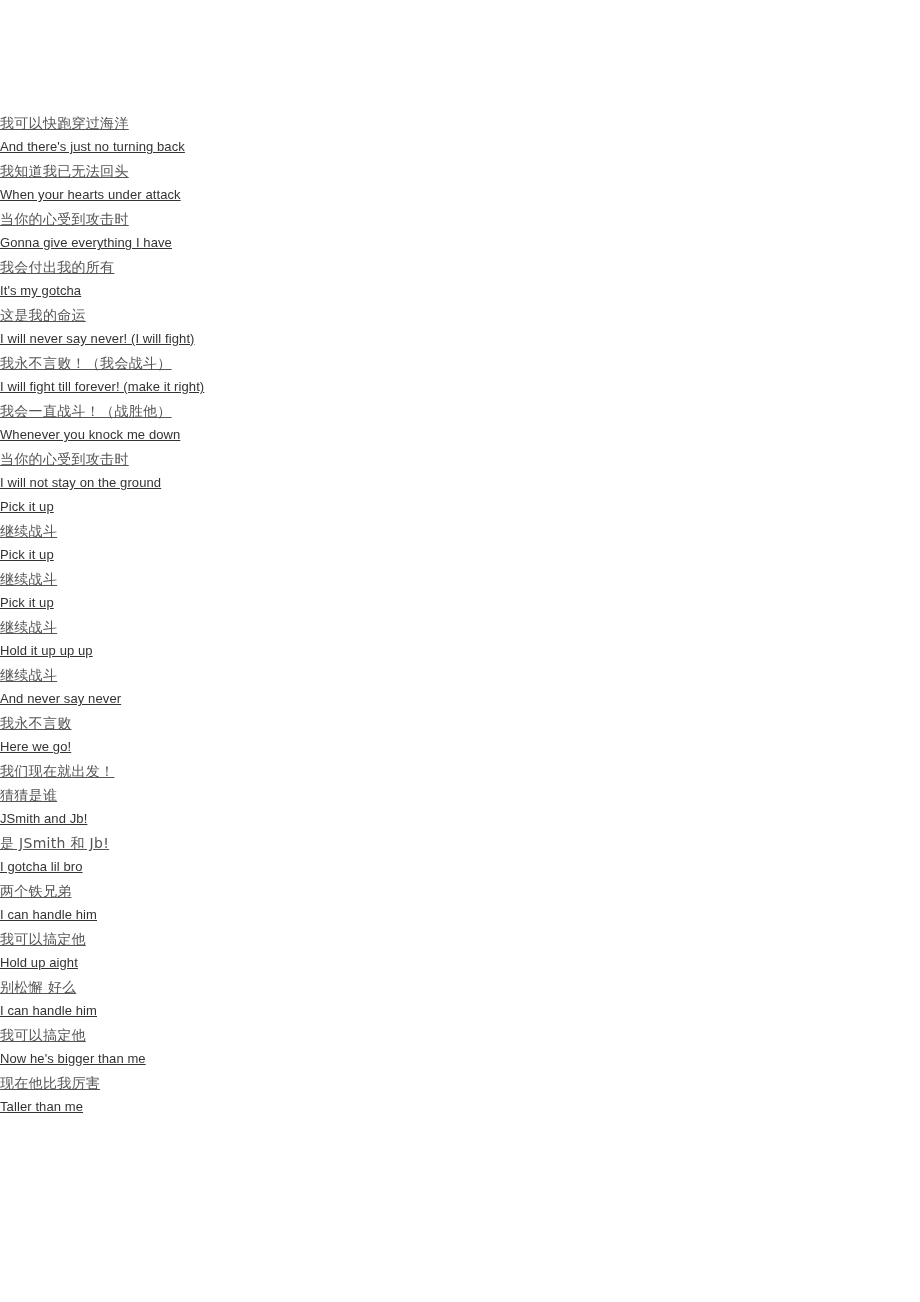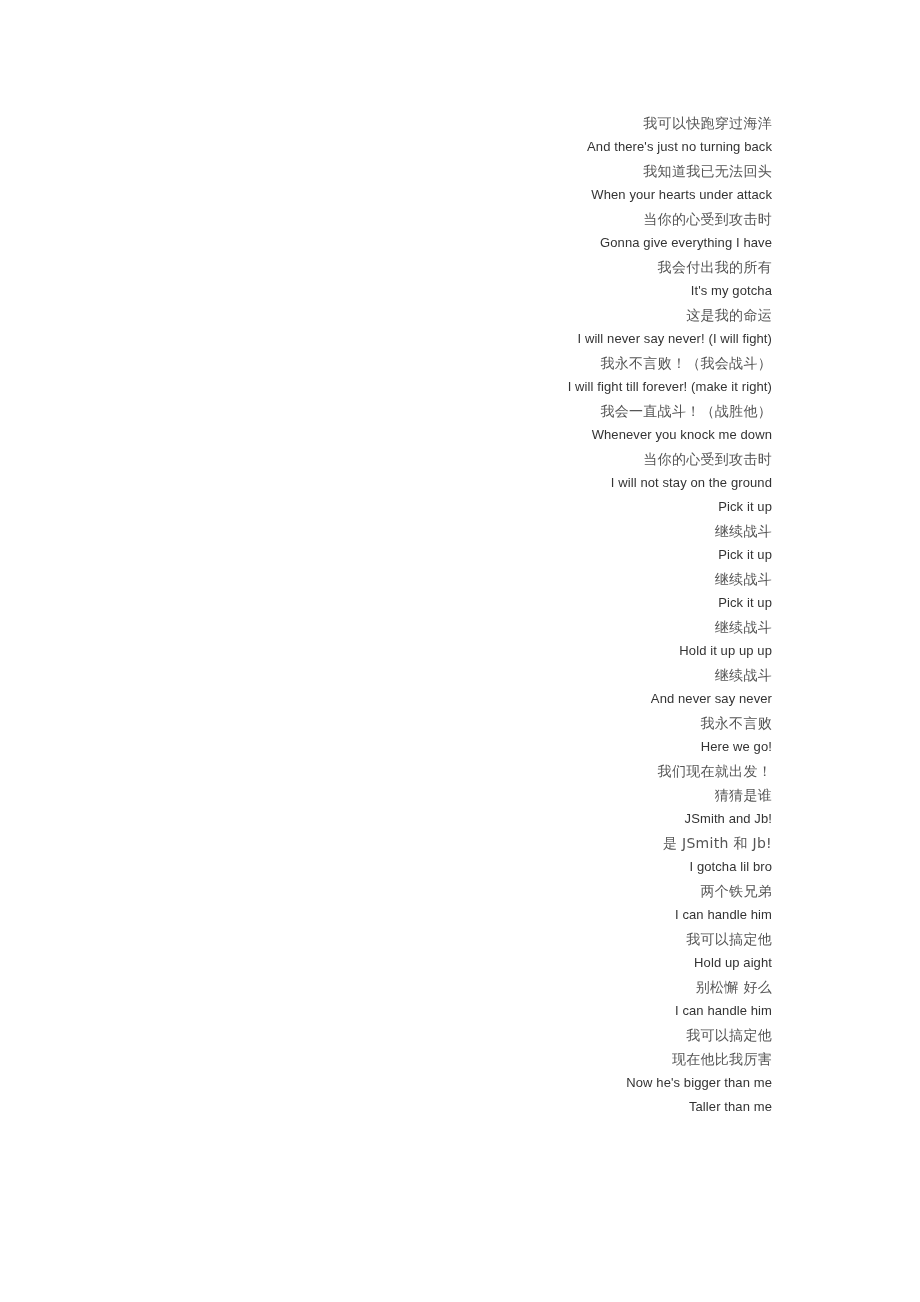--- a/index.html
+++ b/index.html
@@ -25,23 +25,24 @@
     left: 0;
     top: 111px;
     width: 920px;
     text-align: center;
   }
   .lyric-line {
     display: block;
     width: 772px;
     height: 24px;
     line-height: 24px;
-    text-align: right;
+    text-align: left;
     white-space: pre;
     font-size: 15px;
+    text-decoration: underline;
   }
   .lyric-line.en {
     color: #333333;
     font-family: "Liberation Sans", "DejaVu Sans", sans-serif;
     font-size: 13px;
     letter-spacing: 0.1px;
   }
   .lyric-line.zh {
     color: #555555;
     font-family: "DejaVu Sans", "Liberation Sans", sans-serif;
@@ -86,17 +87,17 @@
       <span class="lyric-line en">JSmith and Jb!</span>
       <span class="lyric-line zh">是 JSmith 和 Jb!</span>
       <span class="lyric-line en">I gotcha lil bro</span>
       <span class="lyric-line zh">两个铁兄弟</span>
       <span class="lyric-line en">I can handle him</span>
       <span class="lyric-line zh">我可以搞定他</span>
       <span class="lyric-line en">Hold up aight</span>
       <span class="lyric-line zh">别松懈 好么</span>
       <span class="lyric-line en">I can handle him</span>
       <span class="lyric-line zh">我可以搞定他</span>
+      <span class="lyric-line en">Now he's bigger than me</span>
       <span class="lyric-line zh">现在他比我厉害</span>
-      <span class="lyric-line en">Now he's bigger than me</span>
       <span class="lyric-line en">Taller than me</span>
     </div>
 </div>
 
 </body></html>

